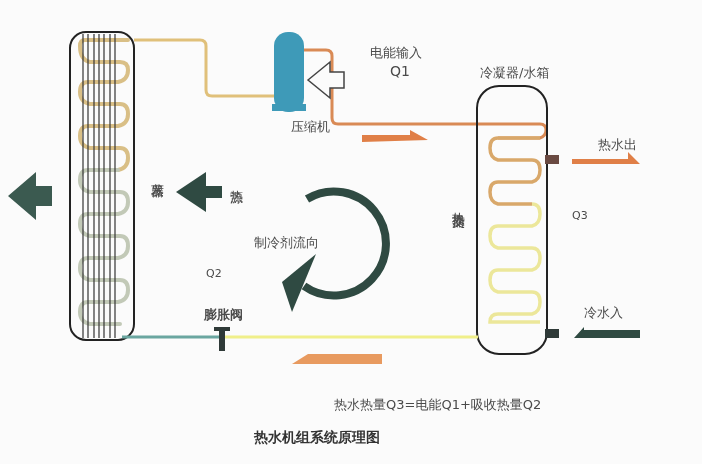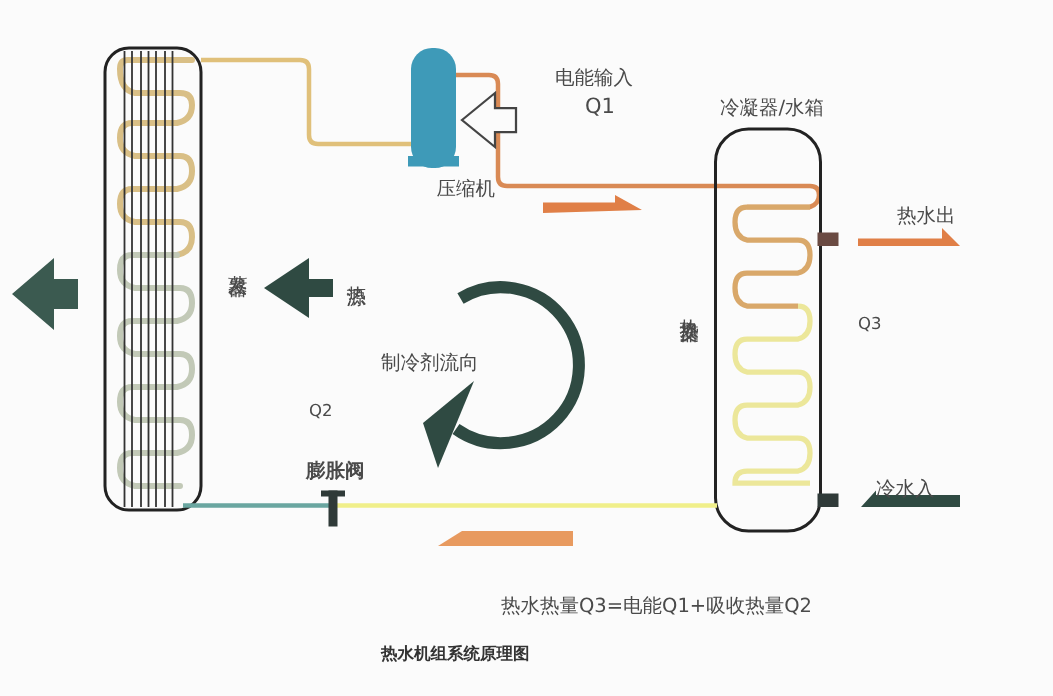--- a/index.html
+++ b/index.html
@@ -1,20 +1,20 @@
 <!DOCTYPE html>
 <html><head>
 <meta charset="utf-8">
 <style>
   html, body { margin: 0; padding: 0; background: #fbfbfb; }
   body { width: 702px; height: 464px; position: relative; overflow: hidden; font-family: "DejaVu Sans", sans-serif; }
   svg { position: absolute; left: 0; top: 0; }
   .lbl { position: absolute; color: #4a4a4a; font-size: 13px; line-height: 1; white-space: nowrap; }
   .vert { writing-mode: vertical-rl; letter-spacing: 1px; }
-  .caption { font-weight: bold; color: #333; font-size: 11px; }
+  .caption { font-weight: bold; color: #333; font-size: 14px; }
 </style>
 </head>
 <body>
 
 <svg width="702" height="464" viewBox="0 0 702 464">
 
   <g fill="none" stroke-width="4" stroke-linecap="round">
     <path d="M128,40 L85,40 Q80,40 80,46 Q80,60 90,62 L120,62 Q128,62 128,70 Q128,80 118,82 L88,82 Q80,82 80,92 Q80,102 90,104 L120,104 Q128,104 128,114 Q128,124 118,126 L88,126 Q80,126 80,136 Q80,146 90,148 L120,148 Q128,148 128,158 Q128,168 118,170" stroke="#d9bf86"></path>
     <path d="M118,170 L88,170 Q80,170 80,180 Q80,190 90,192 L120,192 Q128,192 128,202 Q128,212 118,214 L88,214 Q80,214 80,224 Q80,234 90,236 L120,236 Q128,236 128,246 Q128,256 118,258 L88,258 Q80,258 80,268 Q80,278 90,280 L120,280 Q128,280 128,290 Q128,300 118,302 L88,302 Q80,302 80,312 Q80,322 90,324 L120,324" stroke="#c2c9b7"></path>
   </g>
@@ -74,20 +74,20 @@
   <path d="M316,254 L292,312 L282,282 Z" fill="#2f4a42"></path>
 </svg>
 
 <div class="lbl" style="left:265px;top:120px;margin-left:26px;">压缩机</div>
 <div class="lbl" style="left:370px;top:46px;">电能输入</div>
 <div class="lbl" style="left:390px;top:64px;font-size:14px;">Q1</div>
 <div class="lbl" style="left:480px;top:66px;">冷凝器/水箱</div>
 <div class="lbl" style="left:598px;top:138px;">热水出</div>
 <div class="lbl" style="left:572px;top:210px;font-size:11px;">Q3</div>
 <div class="lbl vert" style="left:452px;top:202px;">热交换器</div>
-<div class="lbl" style="left:584px;top:320px;">冷水入</div>
+<div class="lbl" style="left:584px;top:306px;">冷水入</div>
 <div class="lbl vert" style="left:151px;top:173px;">蒸发器</div>
 <div class="lbl vert" style="left:230px;top:180px;">热源</div>
 <div class="lbl" style="left:174px;top:268px;font-size:11px;margin-left:32px;">Q2</div>
 <div class="lbl" style="left:254px;top:236px;">制冷剂流向</div>
 <div class="lbl" style="left:204px;top:308px;font-weight:bold;">膨胀阀</div>
 <div class="lbl" style="left:334px;top:398px;">热水热量Q3=电能Q1+吸收热量Q2</div>
 <div class="lbl caption" style="left:254px;top:430px;">热水机组系统原理图</div>
 
 </body></html>

